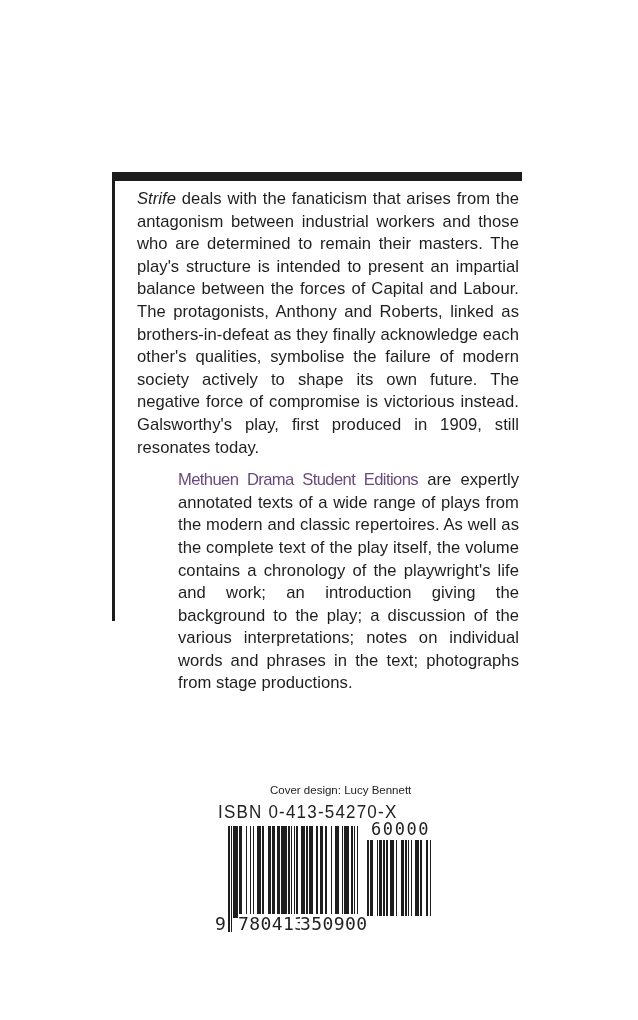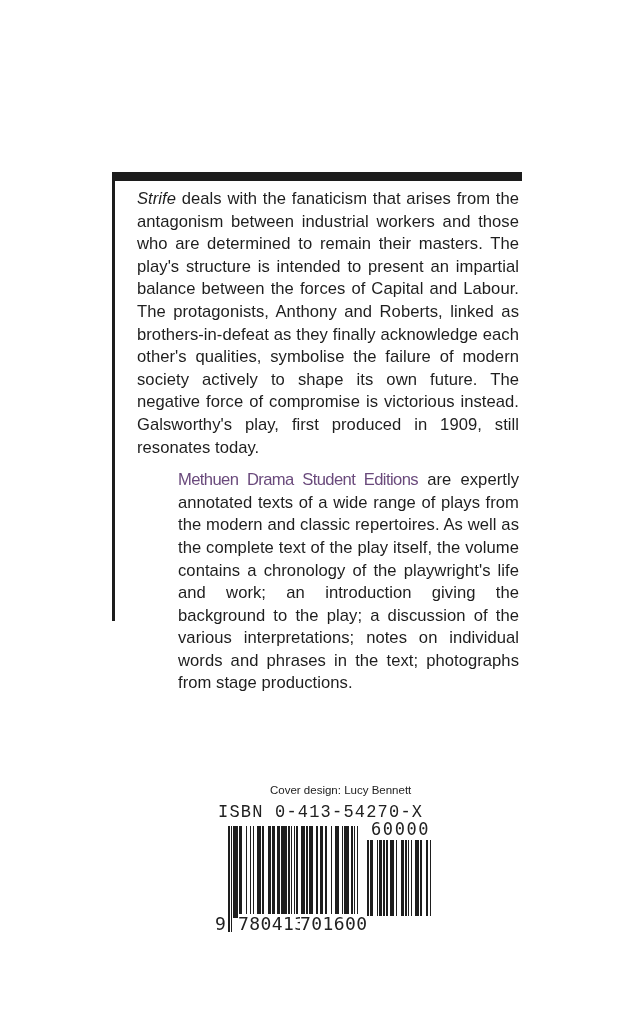--- a/index.html
+++ b/index.html
@@ -32,21 +32,21 @@
     .blurb p { margin: 0; }
     .blurb p + p { margin-top: 10px; margin-left: 41px; }
     .blurb em { }
     .series-name { color: #6a4a7c; letter-spacing: -0.6px; }
     .credit {
       position: absolute; left: 270px; top: 784px;
       font-size: 11.5px; color: #222;
     }
     .isbn-text {
       position: absolute; left: 218px; top: 803px;
-      font-family: Liberation Mono, monospace;
+      font-family: Liberation Sans, sans-serif;
       font-size: 17px; letter-spacing: 1.2px; color: #222;
       transform: scaleY(1.05);
     }
     .supp-text {
       position: absolute; left: 371px; top: 819px;
       font-family: "DejaVu Sans Mono", "Liberation Mono", monospace;
       font-size: 17px; letter-spacing: 1.6px; color: #222;
     }
     .barcode-main {
       position: absolute; left: 228px; top: 826px;
@@ -159,13 +159,13 @@
     <div class="bar" style="left: 49.0213px; width: 1.5117px; height: 76px;"></div>
     <div class="bar" style="left: 50.383px; width: 1.5117px; height: 76px;"></div>
     <div class="bar" style="left: 53.1064px; width: 1.5117px; height: 76px;"></div>
     <div class="bar" style="left: 58.5532px; width: 1.5117px; height: 76px;"></div>
     <div class="bar" style="left: 59.9149px; width: 1.5117px; height: 76px;"></div>
     <div class="bar" style="left: 62.6383px; width: 1.5117px; height: 76px;"></div>
   </div>
 
 <div class="digits d-first">9</div>
 <div class="digits d-left">780413</div>
-<div class="digits d-right">701600</div>
+<div class="digits d-right">350900</div>
 
 </body></html>

